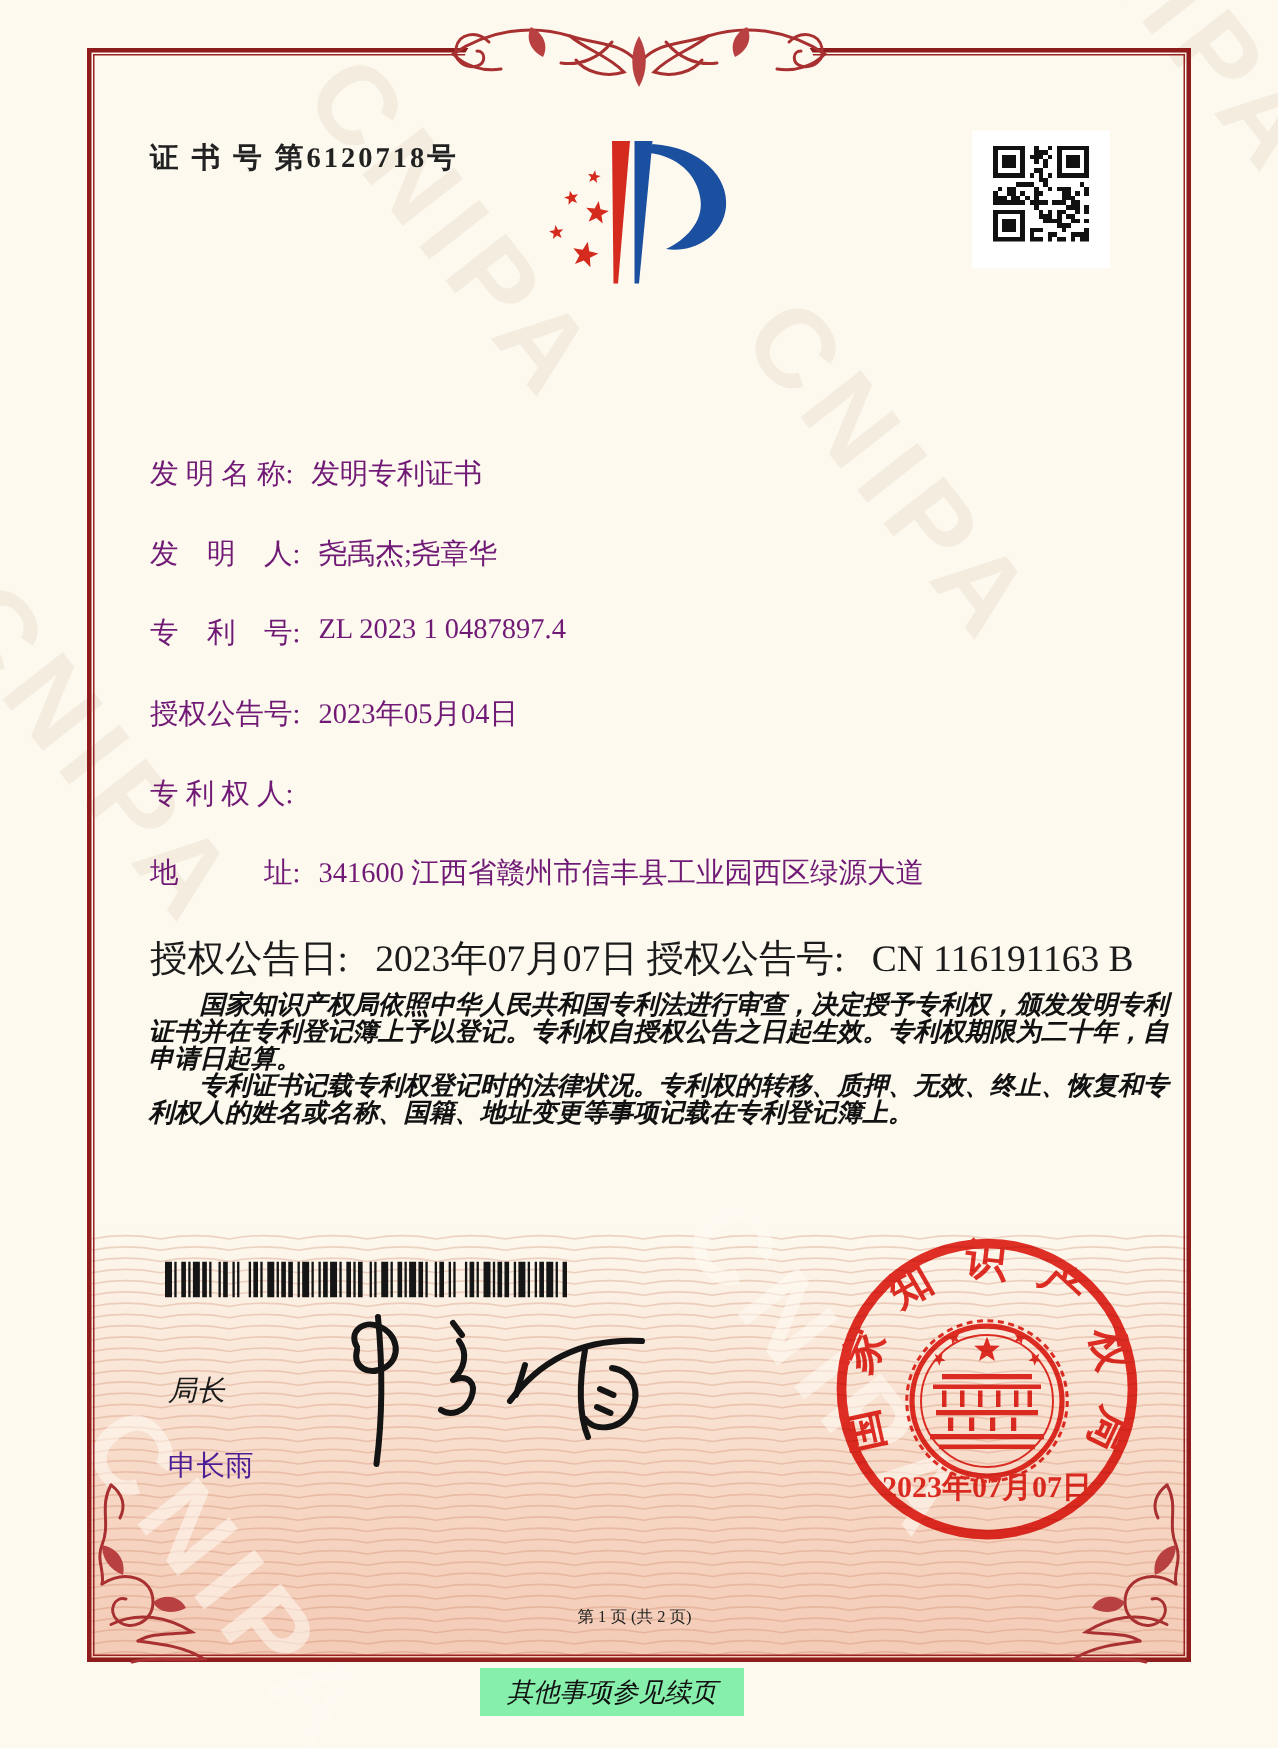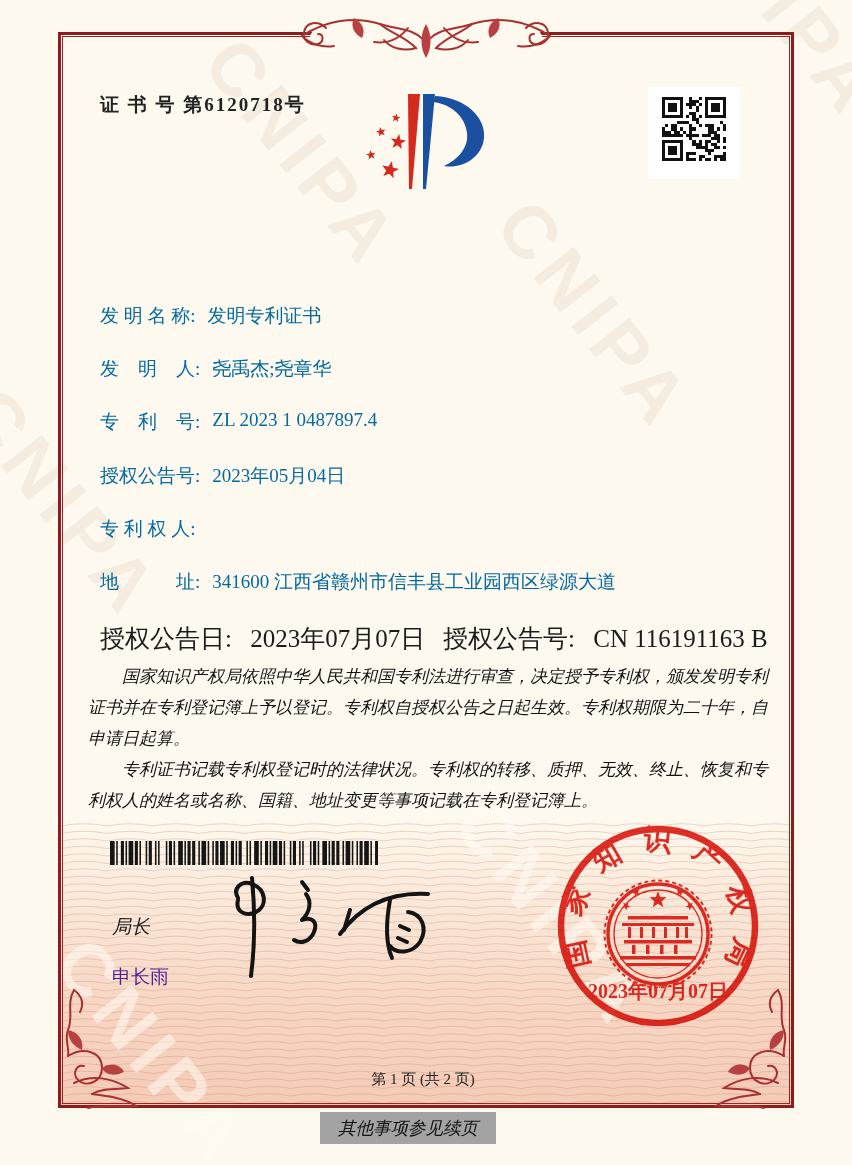--- a/index.html
+++ b/index.html
@@ -51,49 +51,49 @@
   }
   .qrbox svg{margin-top:10px;width:64px;height:64px;}
 
   .title{
     position:absolute;left:58px;top:192px;width:730px;z-index:3;
     text-align:center;font-size:42px;font-weight:600;color:#0d0d0d;
     letter-spacing:17px;padding-left:17px;box-sizing:border-box;
   }
 
   .fields{position:absolute;left:100px;top:303px;width:670px;z-index:3;}
-  .frow{height:53.2px;display:flex;align-items:flex-start;font-size:19px;color:#0369a1;}
+  .frow{height:53.2px;display:flex;align-items:flex-start;font-size:19px;color:#701a75;}
   .flabel{display:inline-block;white-space:pre;}
   .fvalue{margin-left:12px;white-space:nowrap;}
 
   .grantrow{position:absolute;left:100px;top:622px;width:670px;z-index:3;font-size:25px;color:#1b1b1b;}
-  .grant2{position:absolute;left:343px;top:0;}
+  .grant2{position:absolute;left:331px;top:0;}
 
   .bodytext{
-    position:absolute;left:88px;top:661px;width:684px;z-index:3;
-    font-size:17px;line-height:31px;color:#111;font-style:italic;
+    position:absolute;left:99px;top:661px;width:684px;z-index:3;
+    font-size:17px;line-height:18px;color:#111;font-style:italic;font-weight:bold;
   }
   .bodytext p{margin:0;text-indent:2em;}
 
   .barcode{position:absolute;left:110px;top:841px;width:268px;height:24px;z-index:3;}
 
   .sigtitle{position:absolute;left:112px;top:914px;font-size:19px;color:#1a1a1a;z-index:3;font-style:italic;}
   .signame{position:absolute;left:112px;top:964px;font-size:19px;color:#4c1d95;z-index:3;}
   .sig{position:absolute;left:222px;top:870px;width:230px;height:118px;z-index:3;}
 
   .seal{position:absolute;left:548px;top:818px;width:220px;height:215px;z-index:5;
         mix-blend-mode:multiply;opacity:0.95;}
 
   .pageinfo{
     position:absolute;left:58px;top:1070px;width:730px;z-index:3;
-    text-align:center;font-size:15px;color:#222;
+    text-align:center;font-size:11px;color:#222;
   }
   .notebox{
     position:absolute;left:320px;top:1112px;width:176px;height:32px;z-index:7;
-    background:#a3a3a3;text-align:center;line-height:32px;
+    background:#86efac;text-align:center;line-height:32px;
     font-size:17.5px;font-style:italic;color:#111;
   }
 </style>
 </head>
 <body>
 
 <div class="page">
 
   <span class="wm" style="left:170px;top:110px;">CNIPA</span>
   <span class="wm" style="left:462px;top:272px;">CNIPA</span>

